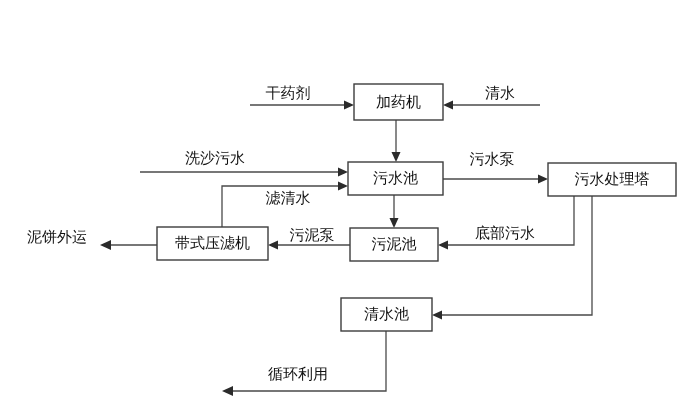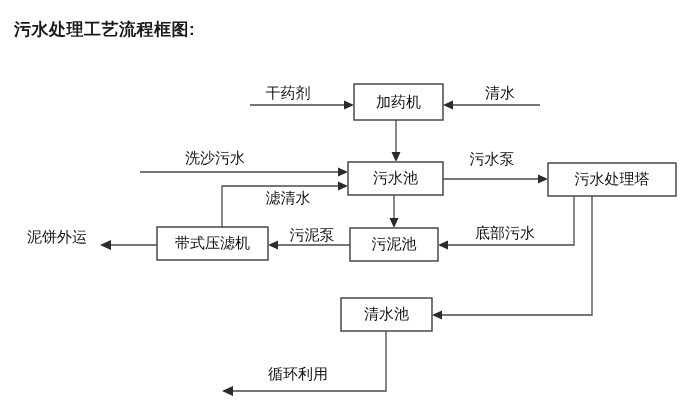--- a/index.html
+++ b/index.html
@@ -64,21 +64,20 @@
   .arrow-head {
     fill: #2b2b2b;
     stroke: none;
   }
 </style>
 </head>
 <body>
 
 <div id="diagram-root">
 
-  <div class="page-title">污水处理工艺流程框图:</div>
 
   <svg class="flow" viewBox="0 0 700 420">
 
     <g>
       <line class="edge-line" x1="250" y1="105" x2="348" y2="105"></line>
       <polygon class="arrow-head" points="354,105 344,100.5 344,109.5"></polygon>
     </g>
 
     <g>
       <line class="edge-line" x1="540" y1="105" x2="449" y2="105"></line>

